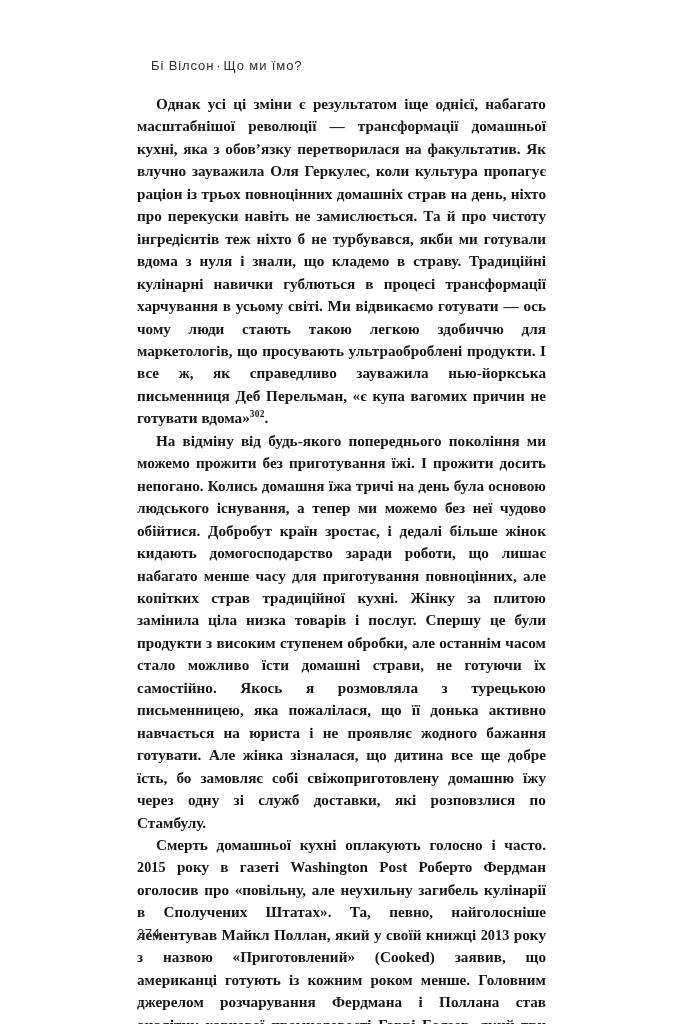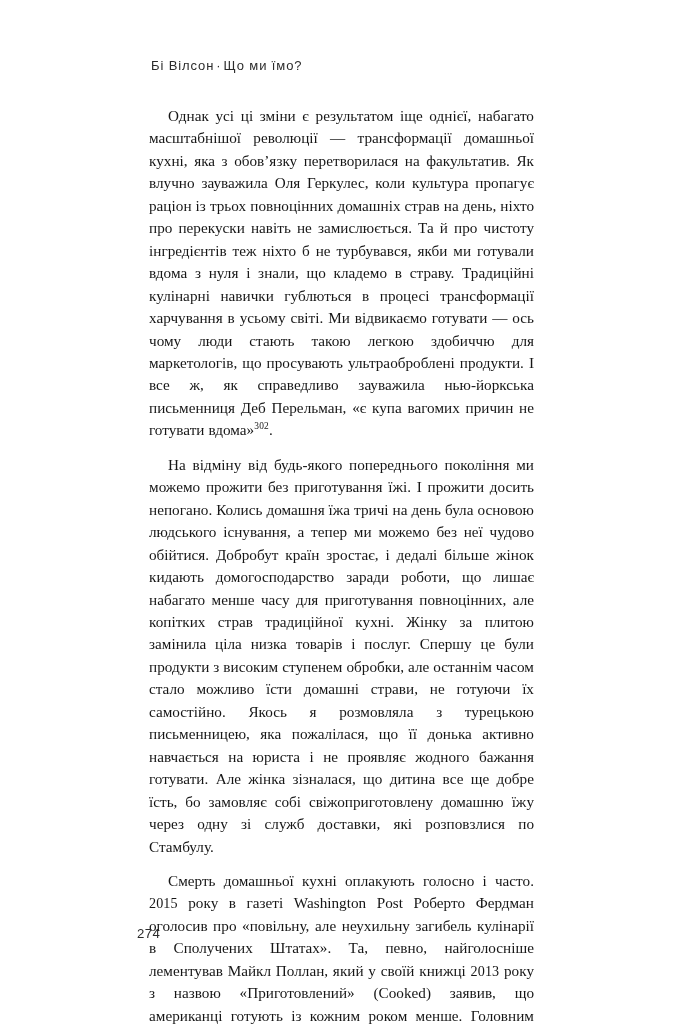--- a/index.html
+++ b/index.html
@@ -43,30 +43,31 @@
 
   
   .textblock {
     position: absolute;
     left: 137px;
     top: 93px;
     width: 409px;
   }
 
   .para {
-    margin: 12px;
+    margin: 0;
     text-align: justify;
     text-justify: inter-word;
     text-indent: 19px;
     font-size: 15.2px;
     line-height: 22.45px;
     letter-spacing: 0.02px;
     word-spacing: 0.1px;
     hyphens: manual;
     color: #161616;
+    font-weight: bold;
   }
 
   .para + .para {
     margin-top: 0;
   }
 
   
   .osf {
     font-size: 0.93em;
     letter-spacing: 0.1px;

